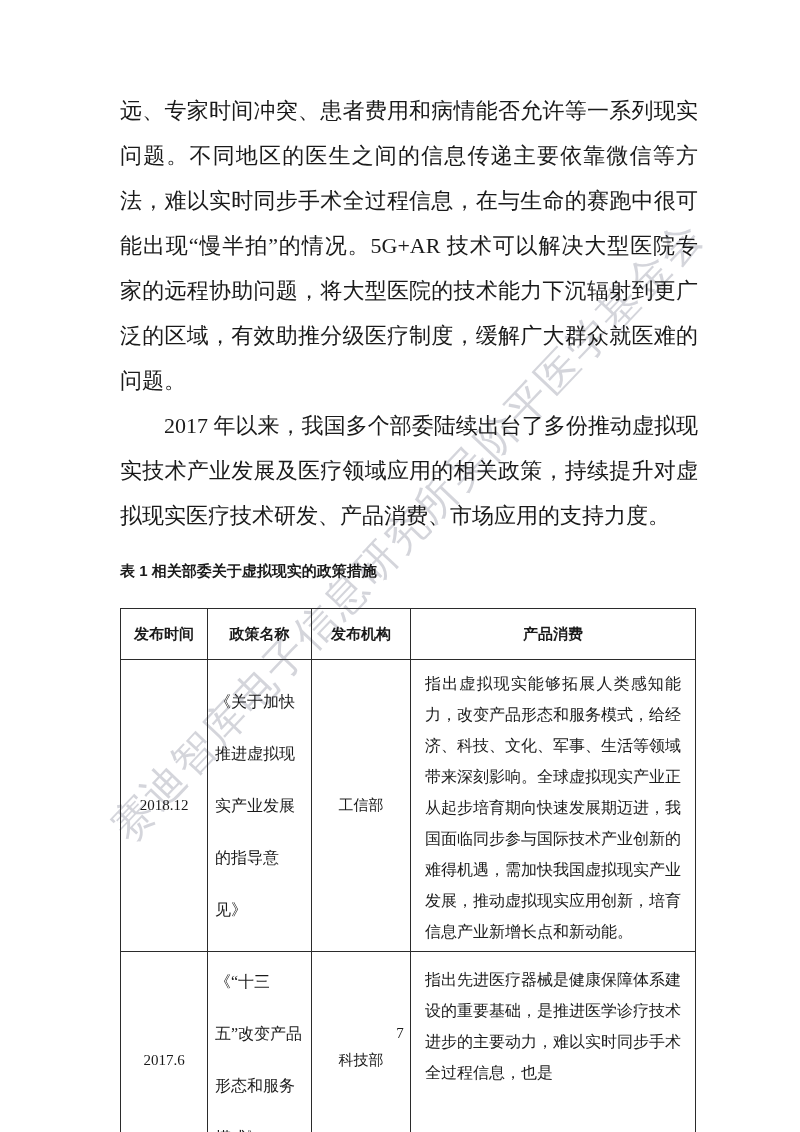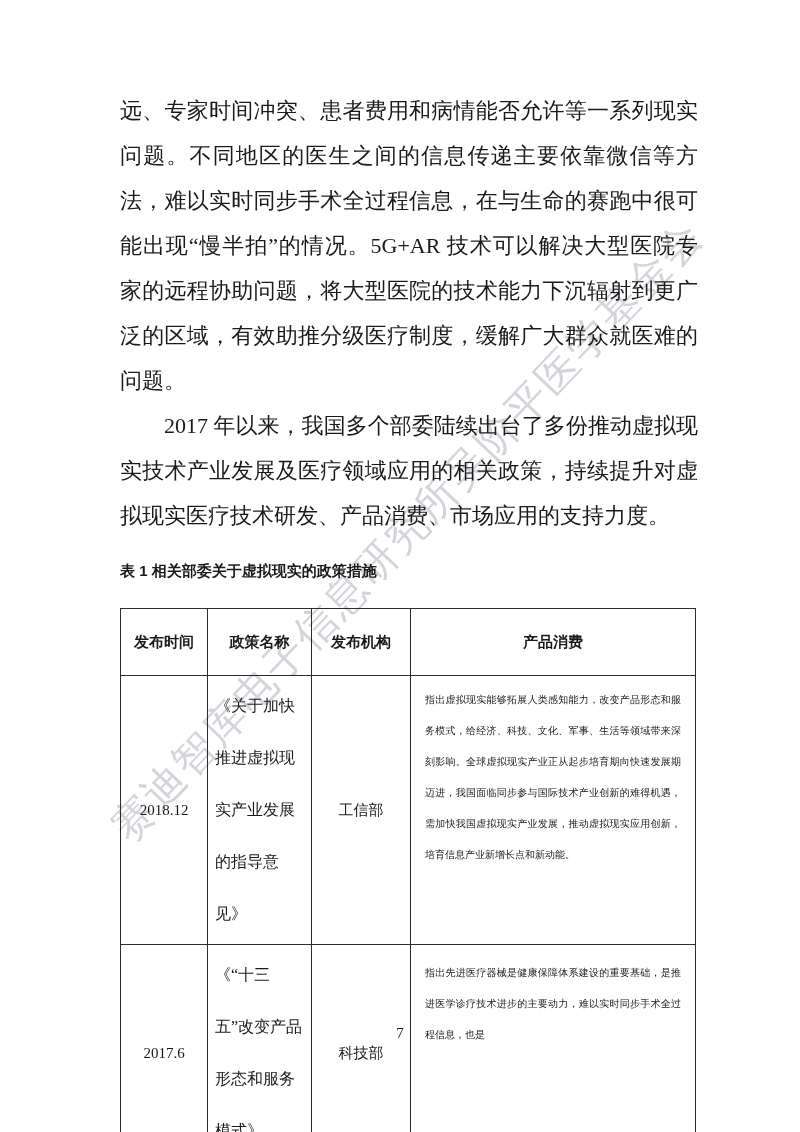--- a/index.html
+++ b/index.html
@@ -60,38 +60,38 @@
   }
   table.policy td,table.policy th{
     border:1px solid #2b2b2b;
     background:transparent;
     font-weight:normal;
   }
   col.c1{width:87px;}
   col.c2{width:104px;}
   col.c3{width:99px;}
   col.c4{width:285px;}
-  tr.hdr{height:67px;}
+  tr.hdr{height:51px;}
   tr.hdr th{
     font-size:15px;font-weight:bold;text-align:center;vertical-align:middle;
   }
   tr.r1{height:248px;}
   tr.r2{height:113px;}
   td.date,td.agency{
     text-align:center;vertical-align:middle;font-size:15px;font-family:Liberation Serif, serif;
   }
   td.name{
     text-align:left;vertical-align:middle;
     font-size:16px;line-height:52px;
     padding:4px 7px;
   }
   td.cont{
     text-align:justify;text-align-last:left;
     vertical-align:top;
-    font-size:10px;line-height:31px;
+    font-size:16px;line-height:31px;
     padding:8px 14px 4px 14px;
     overflow:hidden;
   }
   tr.r2 td{overflow:hidden;}
   tr.r2 td.cont{padding-top:12px;}
   .page-number{
     position:absolute;left:0;top:1022px;width:800px;
     text-align:center;font-size:15px;line-height:22px;
     z-index:2;
   }

